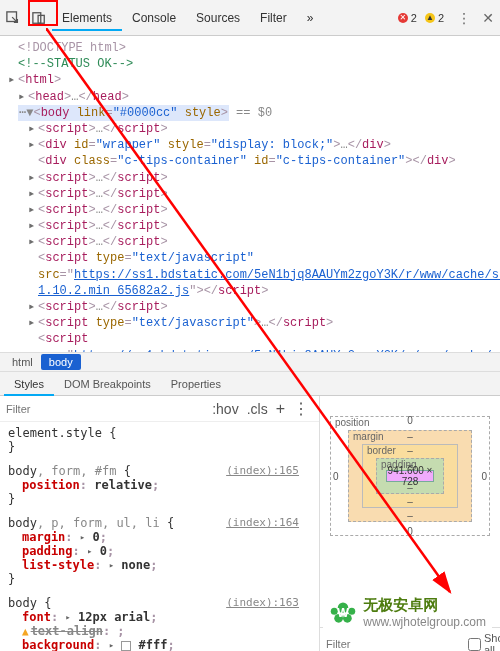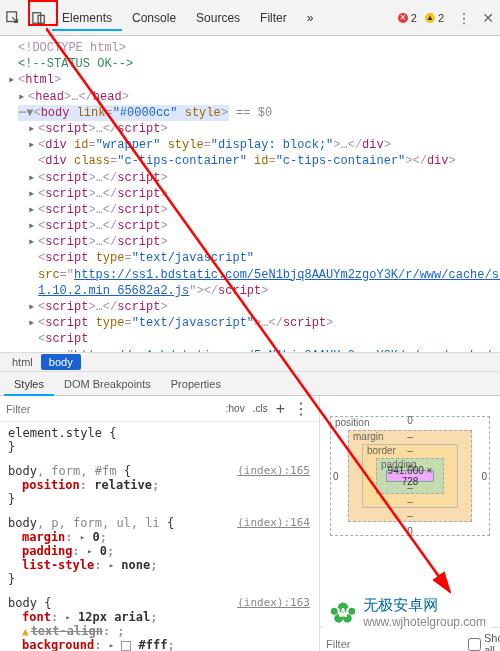--- a/index.html
+++ b/index.html
@@ -37,28 +37,28 @@
 .crumb { padding: 2px 8px; font-size: 11px; color: #555; }
 .crumb.active { background: #1a61d1; color: #fff; border-radius: 2px; }
 .styles-tabs { display: flex; border-bottom: 1px solid #ccc; height: 24px; align-items: center; background: #f3f3f3; padding-left: 4px; }
 .stab { padding: 0 10px; height: 24px; line-height: 24px; font-size: 11px; color: #555; }
 .stab.active { border-bottom: 2px solid #03a9f4; color: #333; }
 .styles-body { display: flex; height: 264px; }
 .styles-left { flex: 1; border-right: 1px solid #ddd; overflow: hidden; }
 .styles-right { width: 180px; display: flex; flex-direction: column; }
 .filter-row { display: flex; align-items: center; border-bottom: 1px solid #eee; height: 26px; padding: 0 6px; }
 .filter-row input { border: none; outline: none; font-size: 11px; flex: 1; color: #555; }
-.filter-row .hov, .filter-row .cls { font-size: 10px; color: #555; padding: 0 4px; }
+.filter-row .hov, .filter-row .cls { font-size: 14px; color: #555; padding: 0 4px; }
 .filter-row .plus { font-size: 16px; color: #555; padding: 0 4px; }
 .rules { font-family: Consolas, monospace; font-size: 12px; padding: 4px 8px; }
 .rule { margin-bottom: 10px; position: relative; }
 .rule .selector { color: #333; }
 .rule .sel-gray { color: #888; }
 .rule .brace { color: #333; }
-.rule .source { position: absolute; right: 1px; top: 0; color: #888; font-size: 11px; text-decoration: underline; }
+.rule .source { position: absolute; right: 12px; top: 0; color: #888; font-size: 11px; text-decoration: underline; }
 .prop { padding-left: 14px; font-weight: bold; }
 .prop .pname { color: #c80000; }
 .prop .pval { color: #333; }
 .prop .tri { color: #666; font-size: 9px; display: inline-block; transform: translateY(-1px); }
 .prop .swatch { display: inline-block; width: 10px; height: 10px; border: 1px solid #999; vertical-align: middle; }
 .prop .strike { text-decoration: line-through; color: #888; }
 .prop .warn-tri { color: #f5a623; margin-right: 2px; font-size: 11px; }
 .box-model { position: relative; width: 160px; height: 120px; margin: 20px auto 10px; font-size: 10px; }
 .bm-layer { position: absolute; text-align: center; }
 .bm-position { left: 0; top: 0; right: 0; bottom: 0; border: 1px dashed #aaa; }
@@ -68,21 +68,21 @@
 .bm-content { left: 56px; top: 54px; right: 56px; bottom: 54px; background: #f0abfc; border: 1px solid #7a9; display: flex; align-items: center; justify-content: center; color: #333; }
 .bm-label { position: absolute; left: 4px; top: 0; color: #666; }
 .bm-num { position: absolute; color: #555; }
 .filter2 { display: flex; align-items: center; border-top: 1px solid #ddd; padding: 4px 6px; }
 .filter2 input { border: none; flex: 1; font-size: 11px; outline: none; }
 .filter2 .cb { margin: 0 3px 0 0; }
 .filter2 .lbl { font-size: 11px; color: #555; }
 .logo-overlay { position: absolute; right: 8px; bottom: 18px; background: #fff; padding: 4px 6px; display: flex; align-items: center; gap: 6px; }
 .logo-mark { width: 28px; height: 28px; }
 .logo-txt { display: flex; flex-direction: column; }
-.logo-cn { font-size: 15px; font-weight: normal; color: #0369a1; }
+.logo-cn { font-size: 15px; font-weight: bold; color: #4d7c0f; }
 .logo-url { font-size: 12px; color: #888; }
 .red-arrow { position: absolute; top: 28px; left: 46px; z-index: 6; }
 </style>
 </head>
 <body>
 
 <div class="toolbar">
   <div class="tb-btn">
     <svg viewBox="0 0 16 16">
         <rect x="1" y="1" width="11" height="11"></rect>

